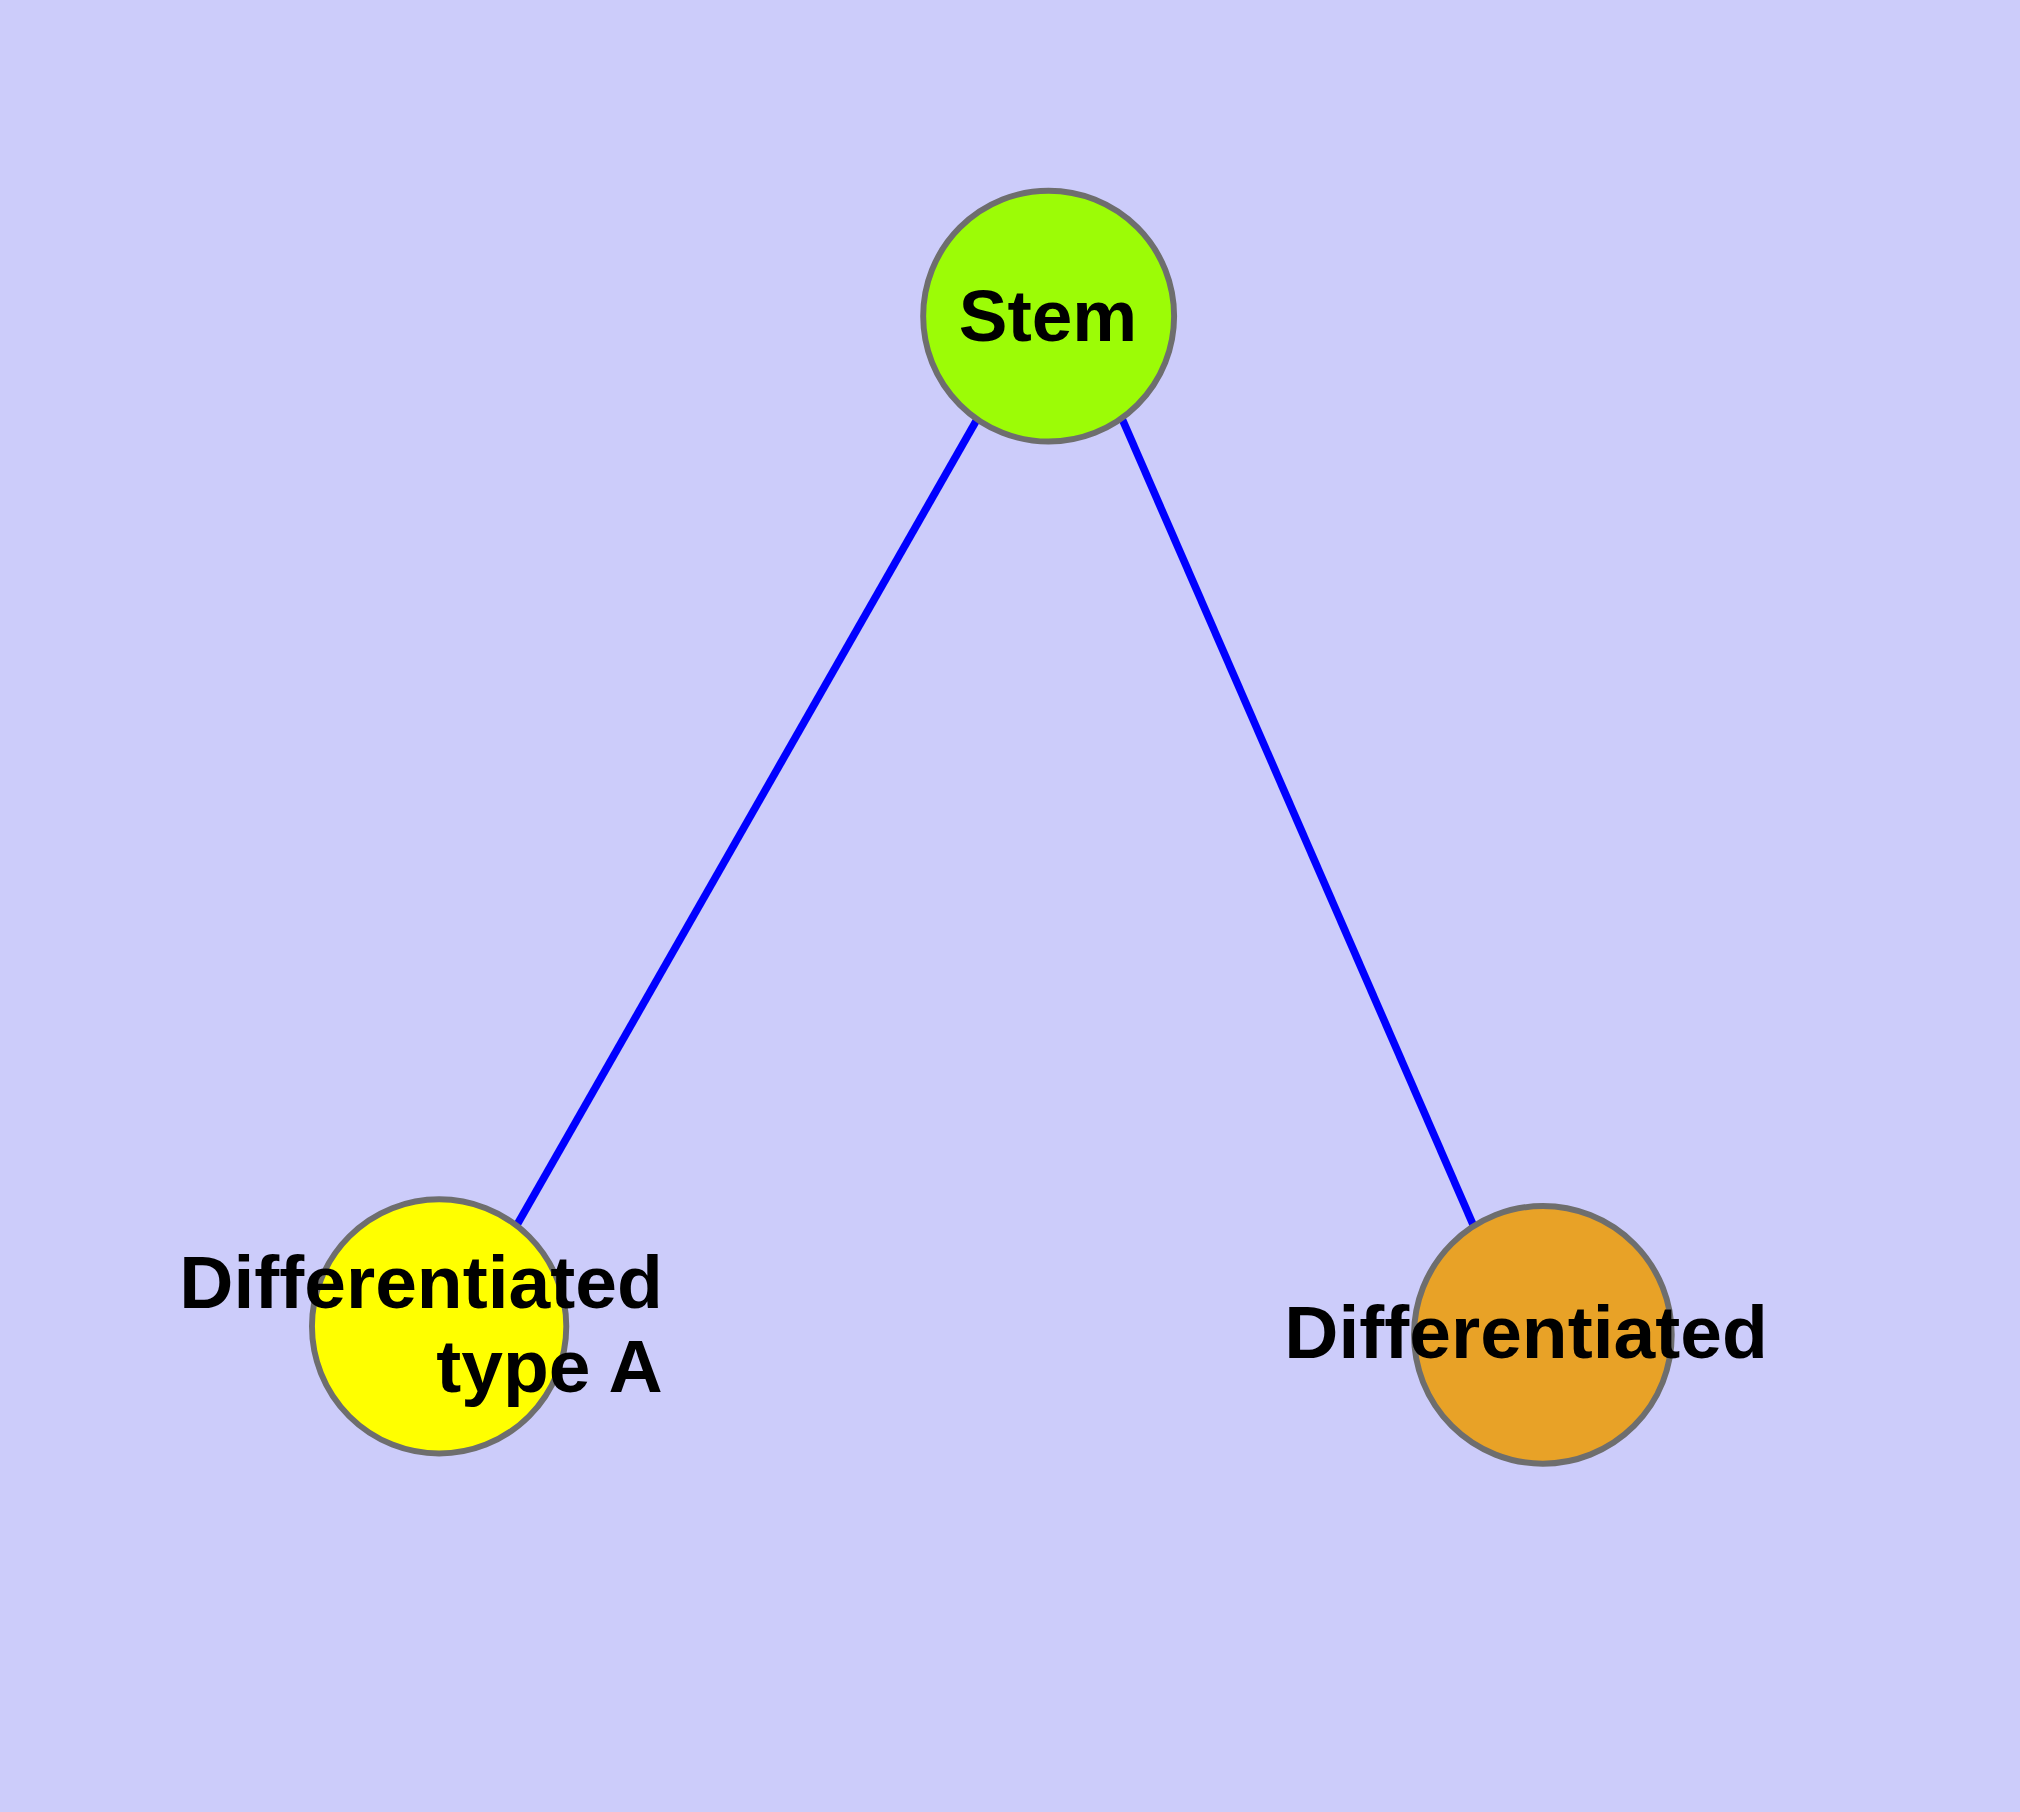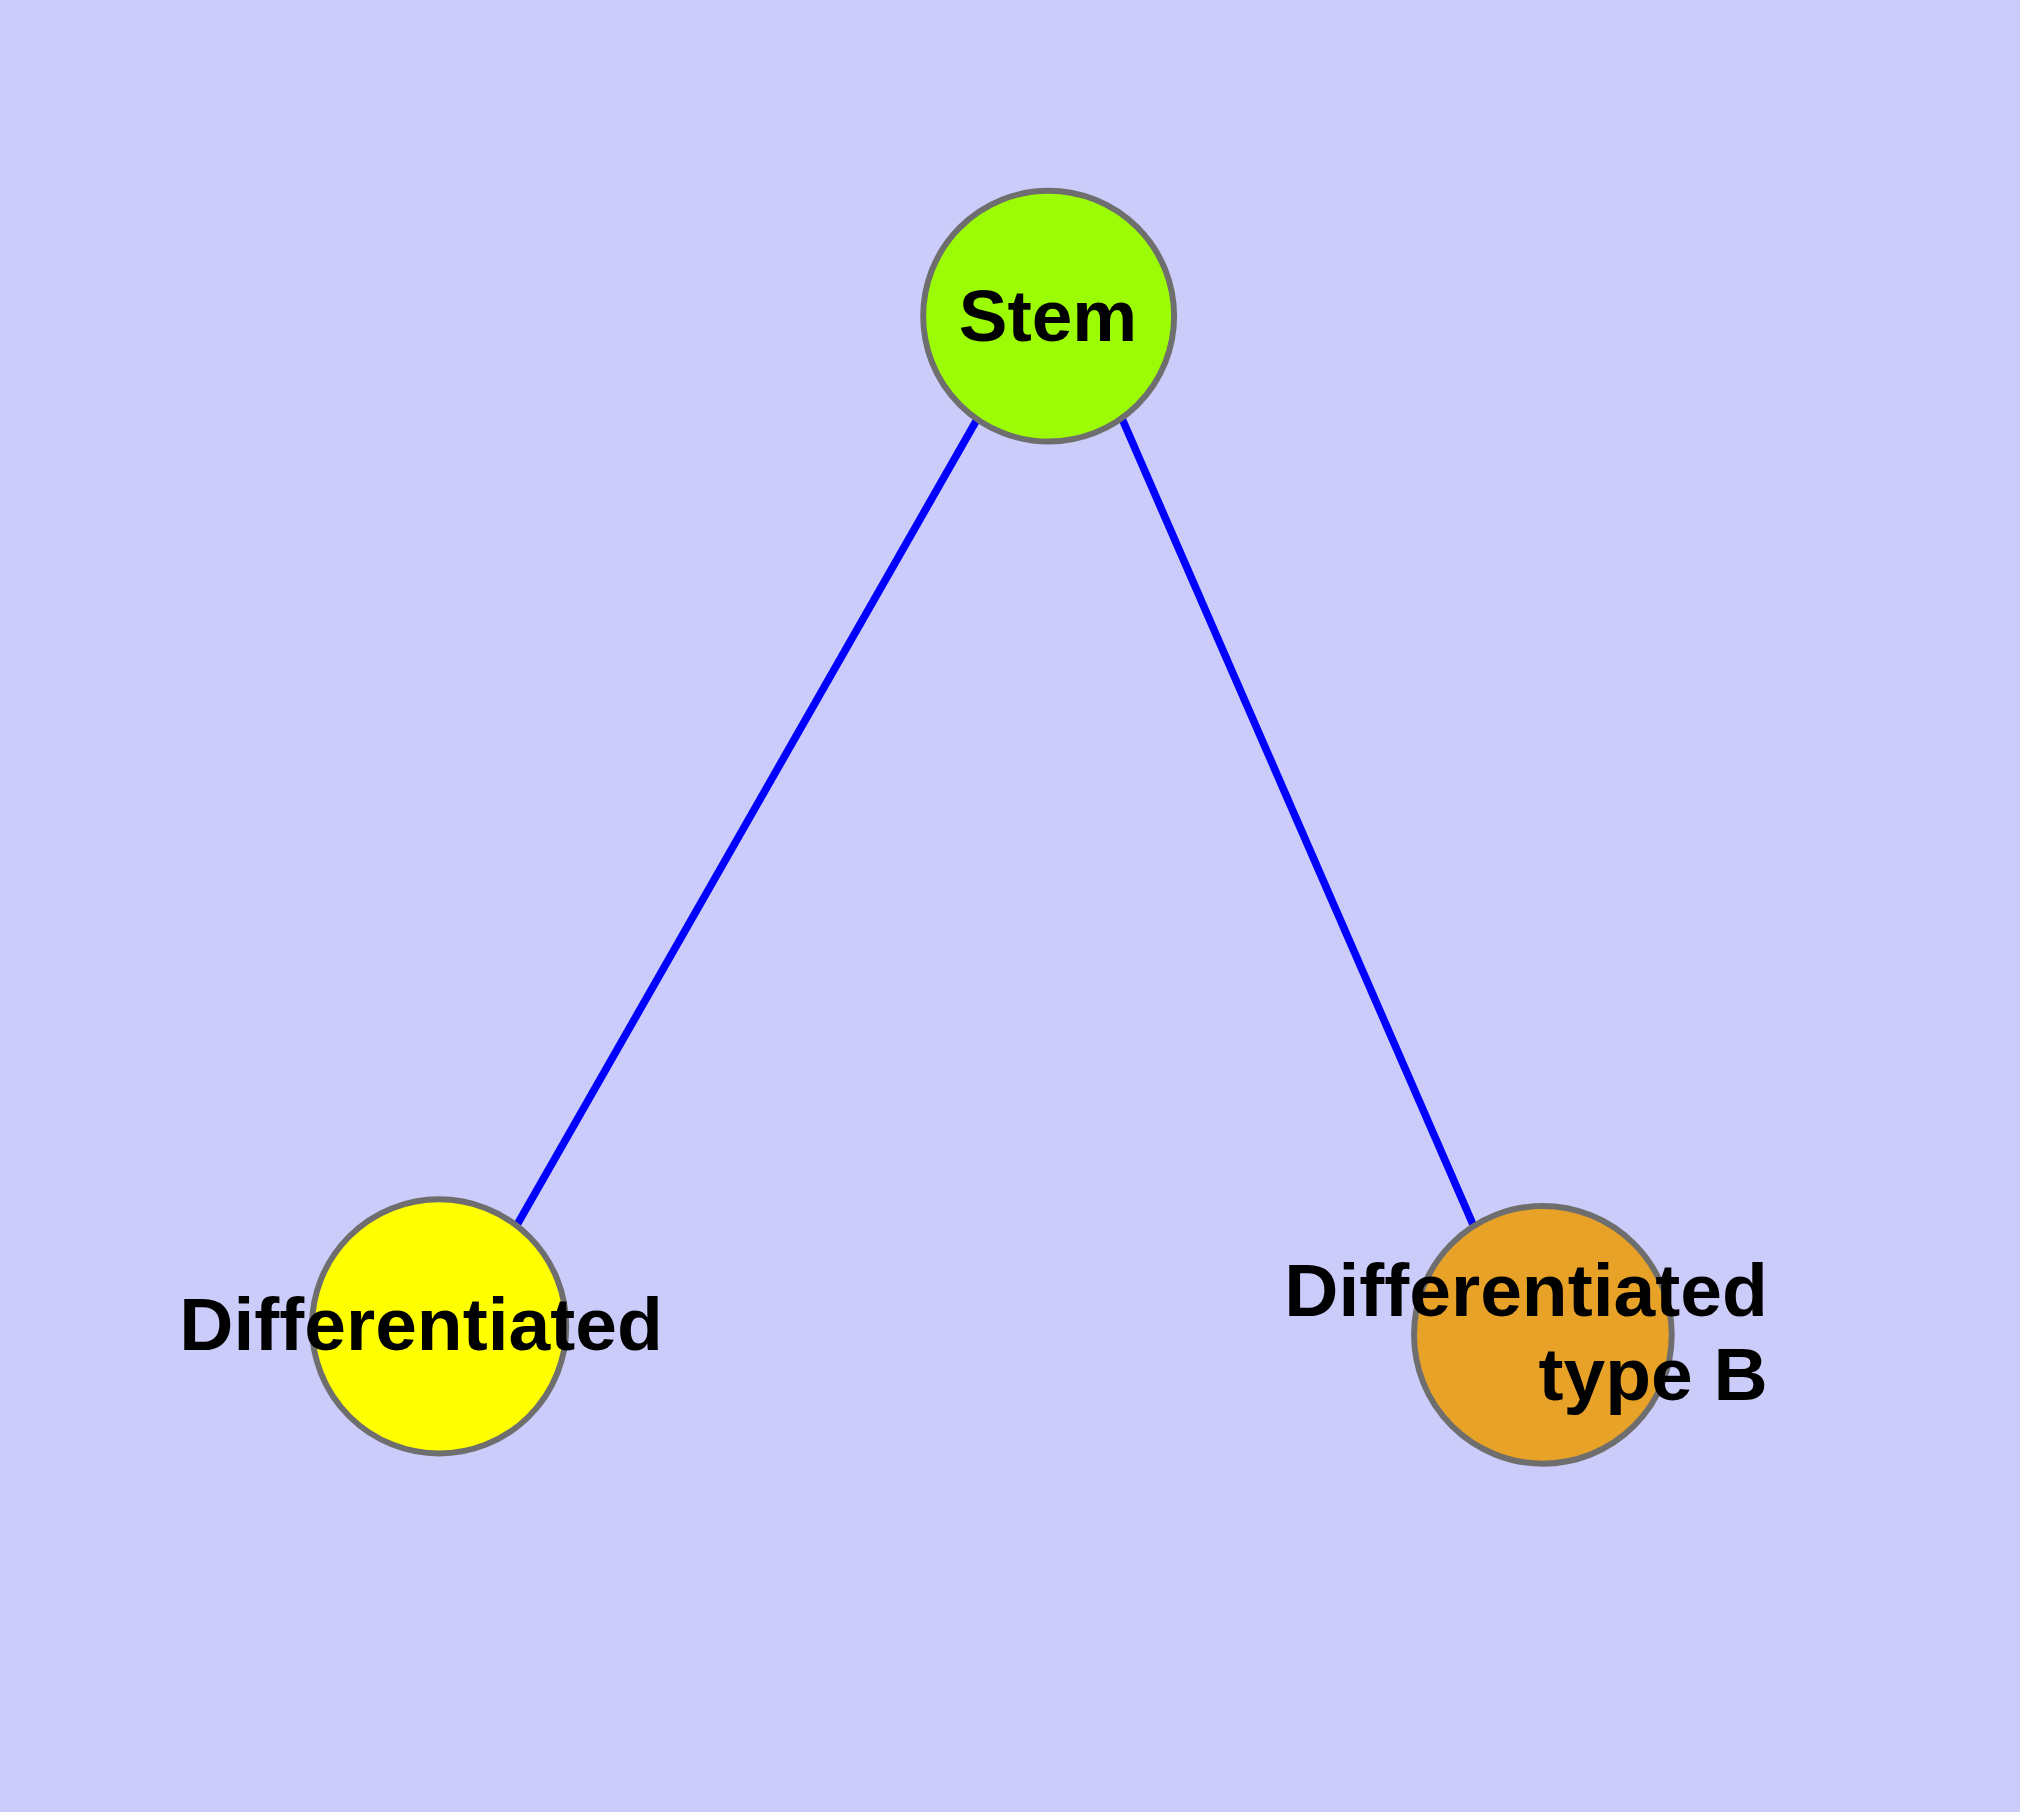--- a/index.html
+++ b/index.html
@@ -70,21 +70,21 @@
       <circle id="node-stem" cx="1237" cy="373" r="148" fill="#9cfc06" stroke="#6e6e6e" stroke-width="7"></circle>
     </g>
   </svg>
 
   <div class="node-label" id="label-stem" style="color: rgb(0, 0, 0);">
       <div>Stem</div>
     </div>
 
   <div class="node-label" id="label-type-a" style="color: rgb(0, 0, 0);">
       <div>Differentiated</div>
+      <div>type A</div>
     </div>
 
   <div class="node-label" id="label-type-b" style="color: rgb(0, 0, 0);">
       <div>Differentiated</div>
-      <div>type B</div>
     </div>
 
 </div>
 
 
 </body></html>

